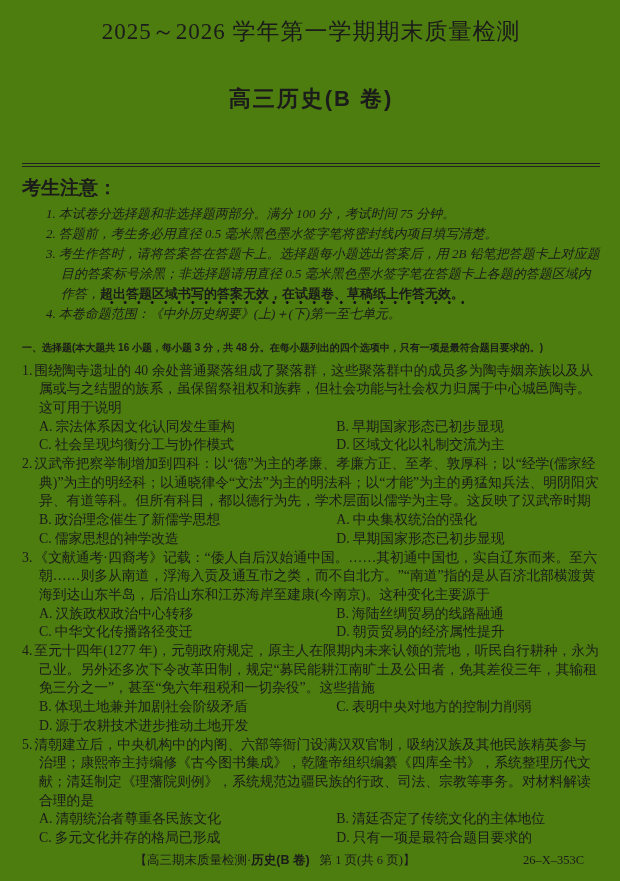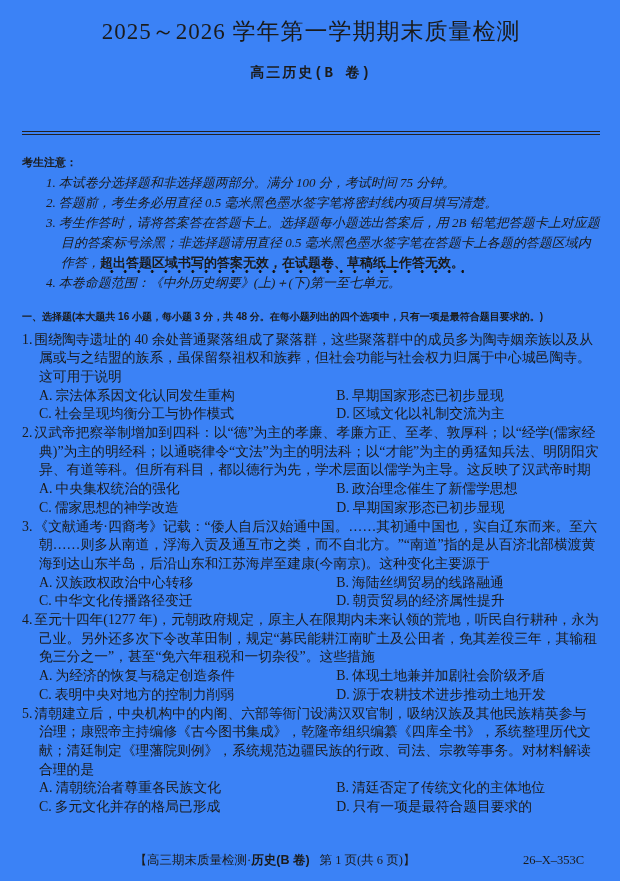--- a/index.html
+++ b/index.html
@@ -1,53 +1,53 @@
 <!DOCTYPE html>
 <html><head>
 <meta charset="utf-8">
 <style>
   html,body{margin:0;padding:0;background:#e8e8e6;}
   .page{
     position:relative;
     width:620px;height:881px;
     margin:0 auto;
-    background:#3b82f6;
+    background:#4d7c0f;
     box-sizing:border-box;
     padding:14px 20px 0 22px;
     color:#1b1b1b;
     font-family:"Liberation Serif","DejaVu Serif",serif;
     overflow:hidden;
   }
   
   .exam-title{
     margin:2px 0 0;
     text-align:center;
     font-size:23px;
     font-weight:normal;
     letter-spacing:1px;
     font-family:"Liberation Serif","DejaVu Serif",serif;
   }
   .exam-subtitle{
-    margin:17px 0 0;
+    margin:37px 0 0;
     text-align:center;
-    font-size:14px;
+    font-size:22px;
     font-weight:bold;
     letter-spacing:2px;
-    font-family:Liberation Mono, monospace;
+    font-family:Liberation Sans, sans-serif;
   }
   .double-rule{
     margin-top:49px;
     height:2px;
     border-top:1.5px solid #222;
     border-bottom:1px solid #222;
   }
   
   .notice-heading{
-    margin-top:20px;
-    font-size:11px;
+    margin-top:8px;
+    font-size:19px;
     font-weight:bold;
     font-family:Liberation Sans, sans-serif;
   }
   .notice-list{
     margin:3px 0 0 24px;
     padding:0;
     list-style:none;
     font-style:italic;
     font-size:13px;
     line-height:20px;
@@ -143,41 +143,40 @@
         <div class="option"><span class="opt-label">A.</span><span>宗法体系因文化认同发生重构</span></div>
         <div class="option"><span class="opt-label">B.</span><span>早期国家形态已初步显现</span></div>
         <div class="option"><span class="opt-label">C.</span><span>社会呈现均衡分工与协作模式</span></div>
         <div class="option"><span class="opt-label">D.</span><span>区域文化以礼制交流为主</span></div>
       </div>
     </div>
 
     <div class="question">
       <div class="stem"><span class="qnum">2.</span><span>汉武帝把察举制增加到四科：以“德”为主的孝廉、孝廉方正、至孝、敦厚科；以“经学(儒家经典)”为主的明经科；以通晓律令“文法”为主的明法科；以“才能”为主的勇猛知兵法、明阴阳灾异、有道等科。但所有科目，都以德行为先，学术层面以儒学为主导。这反映了汉武帝时期</span></div>
       <div class="options">
+        <div class="option"><span class="opt-label">B.</span><span>政治理念催生了新儒学思想</span></div>
         <div class="option"><span class="opt-label">A.</span><span>中央集权统治的强化</span></div>
-        <div class="option"><span class="opt-label">B.</span><span>政治理念催生了新儒学思想</span></div>
         <div class="option"><span class="opt-label">C.</span><span>儒家思想的神学改造</span></div>
         <div class="option"><span class="opt-label">D.</span><span>早期国家形态已初步显现</span></div>
       </div>
     </div>
 
     <div class="question">
       <div class="stem"><span class="qnum">3.</span><span>《文献通考·四裔考》记载：“倭人自后汉始通中国。……其初通中国也，实自辽东而来。至六朝……则多从南道，浮海入贡及通互市之类，而不自北方。”“南道”指的是从百济北部横渡黄海到达山东半岛，后沿山东和江苏海岸至建康(今南京)。这种变化主要源于</span></div>
       <div class="options">
         <div class="option"><span class="opt-label">A.</span><span>汉族政权政治中心转移</span></div>
         <div class="option"><span class="opt-label">B.</span><span>海陆丝绸贸易的线路融通</span></div>
         <div class="option"><span class="opt-label">C.</span><span>中华文化传播路径变迁</span></div>
         <div class="option"><span class="opt-label">D.</span><span>朝贡贸易的经济属性提升</span></div>
       </div>
     </div>
 
     <div class="question">
       <div class="stem"><span class="qnum">4.</span><span>至元十四年(1277 年)，元朝政府规定，原主人在限期内未来认领的荒地，听民自行耕种，永为己业。另外还多次下令改革田制，规定“募民能耕江南旷土及公田者，免其差役三年，其输租免三分之一”，甚至“免六年租税和一切杂役”。这些措施</span></div>
       <div class="options">
-        <div class="option"><span class="opt-label">A.</span><span>为经济的恢复与稳定创造条件</span></div>
         <div class="option"><span class="opt-label">B.</span><span>体现土地兼并加剧社会阶级矛盾</span></div>
         <div class="option"><span class="opt-label">C.</span><span>表明中央对地方的控制力削弱</span></div>
         <div class="option"><span class="opt-label">D.</span><span>源于农耕技术进步推动土地开发</span></div>
       </div>
     </div>
 
     <div class="question">
       <div class="stem"><span class="qnum">5.</span><span>清朝建立后，中央机构中的内阁、六部等衙门设满汉双官制，吸纳汉族及其他民族精英参与治理；康熙帝主持编修《古今图书集成》，乾隆帝组织编纂《四库全书》，系统整理历代文献；清廷制定《理藩院则例》，系统规范边疆民族的行政、司法、宗教等事务。对材料解读合理的是</span></div>
       <div class="options">
         <div class="option"><span class="opt-label">A.</span><span>清朝统治者尊重各民族文化</span></div>

